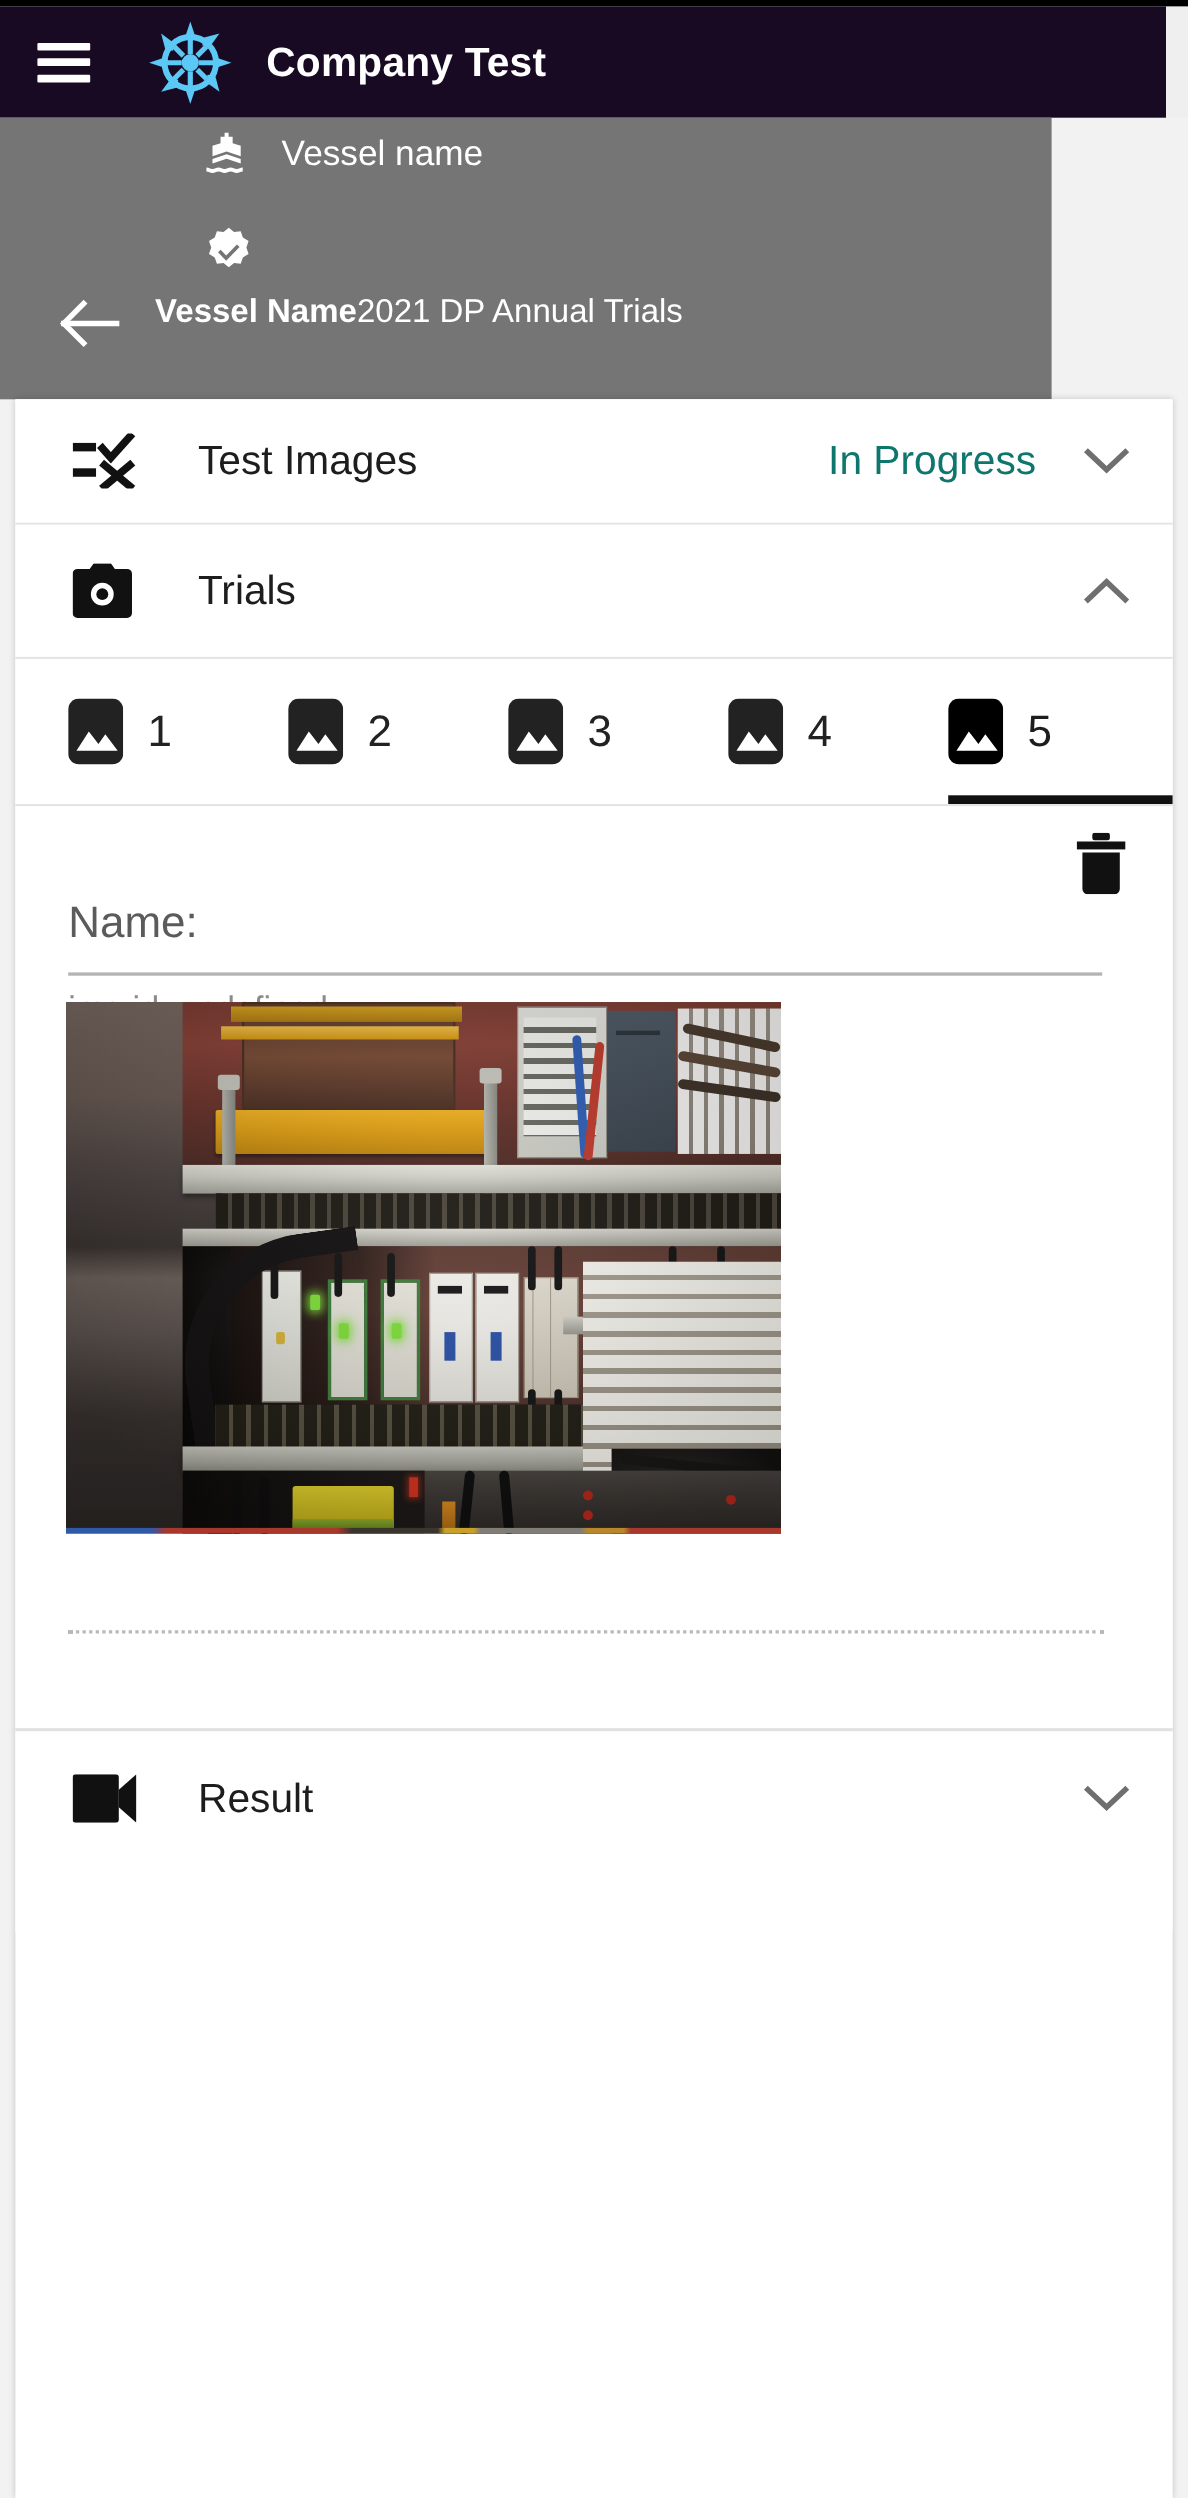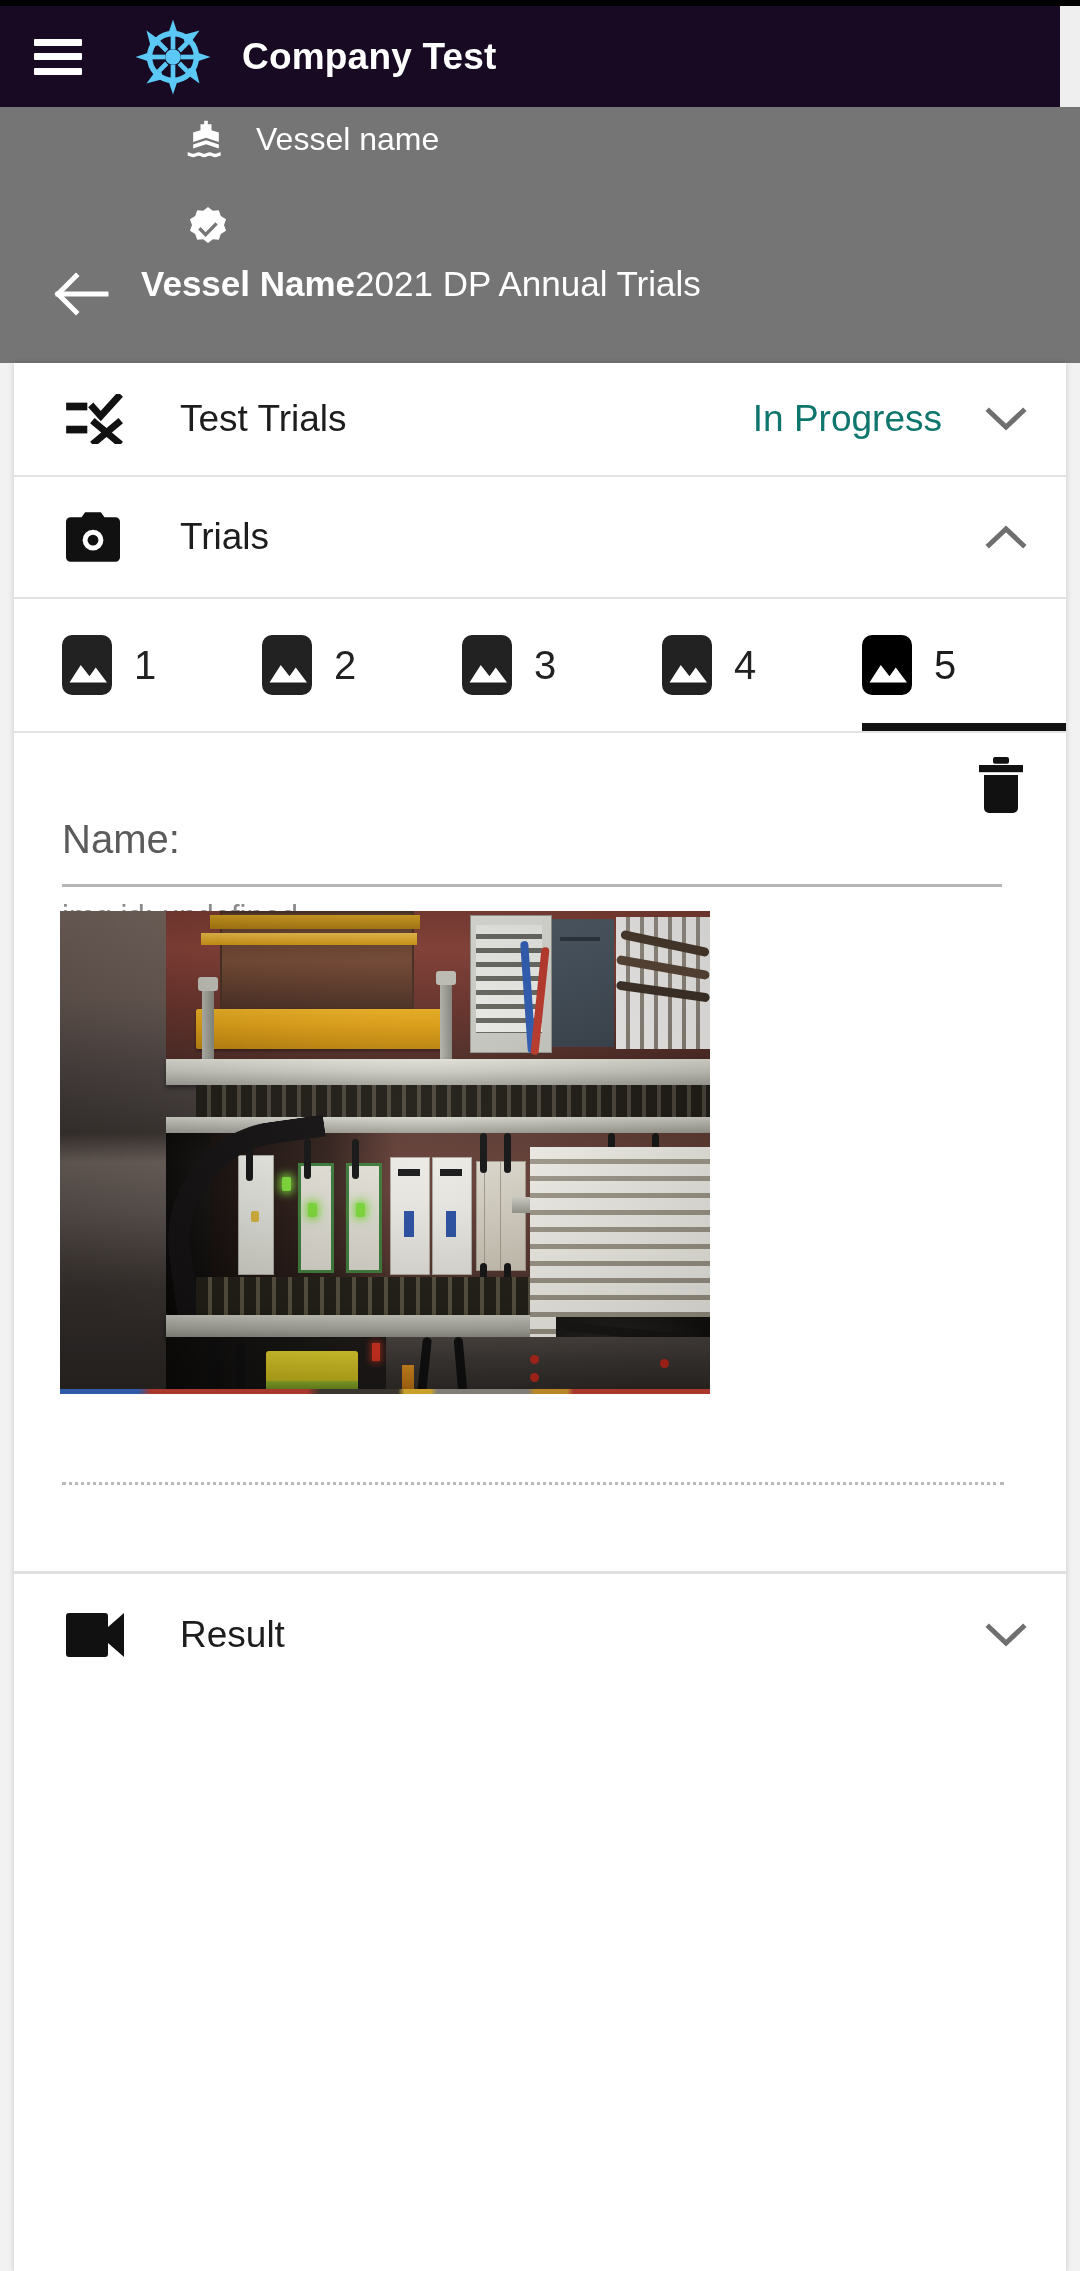--- a/index.html
+++ b/index.html
@@ -79,21 +79,21 @@
     font-size: 37px;
     font-weight: bold;
     letter-spacing: .2px;
     white-space: nowrap;
   }
 
   
   .graybar {
     position: absolute;
     top: 107px; left: 0;
-    width: 1080px;
+    width: 956px;
     height: 256px;
     background: #757575;
     overflow: hidden;
   }
   .vessel-line {
     position: absolute;
     top: 10px;
     left: 184px;
     display: flex;
     align-items: center;
@@ -114,21 +114,21 @@
     top: 165px;
     left: 54px;
     cursor: pointer;
   }
   .title-text {
     position: absolute;
     top: 150px;
     left: 141px;
     width: 670px;
     color: #ffffff;
-    font-size: 35px;
+    font-size: 30px;
     line-height: 53px;
   }
   .title-text .strong {
     font-weight: bold;
   }
   .title-text .plain {
     font-weight: normal;
   }
 
   
@@ -590,21 +590,21 @@
     <div class="row row-testresult">
       <span class="ricon">
         <svg width="58" height="50" viewBox="0 0 30 26" aria-hidden="true">
           <rect x="0" y="4.5" width="11" height="4" fill="#111"></rect>
           <rect x="0" y="16.5" width="11" height="4" fill="#111"></rect>
           <polyline points="14,7 18,11.5 27,1.5" fill="none" stroke="#111" stroke-width="3.6" stroke-linecap="square"></polyline>
           <line x1="15" y1="15" x2="27" y2="25" stroke="#111" stroke-width="3.6" stroke-linecap="square"></line>
           <line x1="27" y1="15" x2="15" y2="25" stroke="#111" stroke-width="3.6" stroke-linecap="square"></line>
         </svg>
       </span>
-      <span class="rlabel">Test Trials</span>
+      <span class="rlabel">Test Images</span>
       <span class="rvalue">In Progress</span>
       <span class="rchev">
         <svg width="44" height="28" viewBox="0 0 44 28" aria-hidden="true">
           <polyline points="5,6 22,22 39,6" fill="none" stroke="#6f6f6f" stroke-width="5" stroke-linecap="square"></polyline>
         </svg>
       </span>
     </div>
     <div class="row-sep"></div>
 
     <div class="row row-images">

